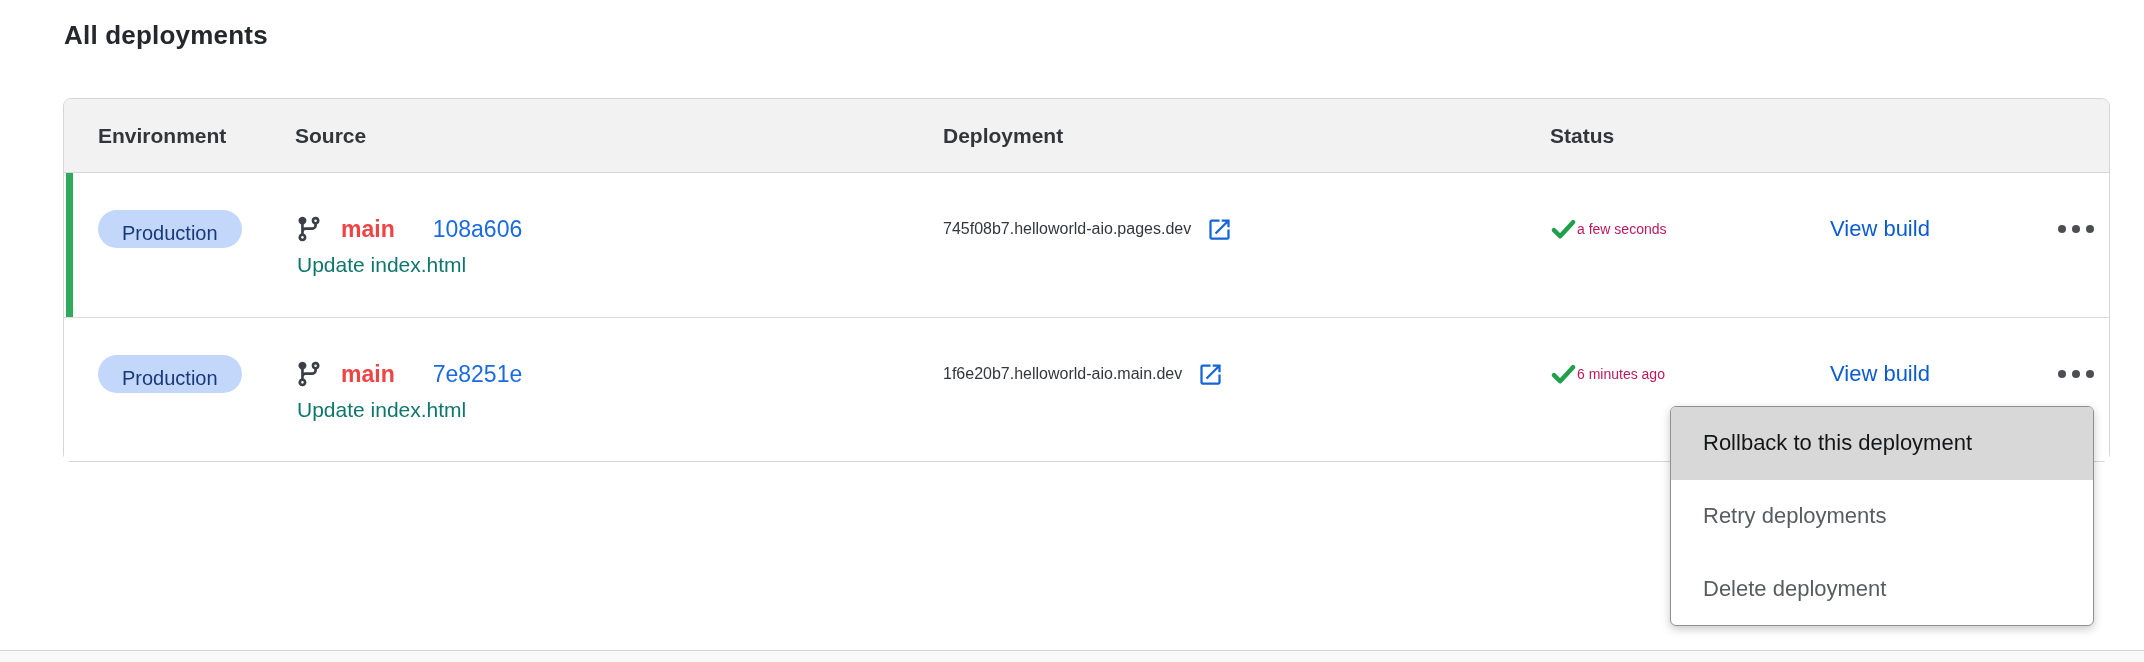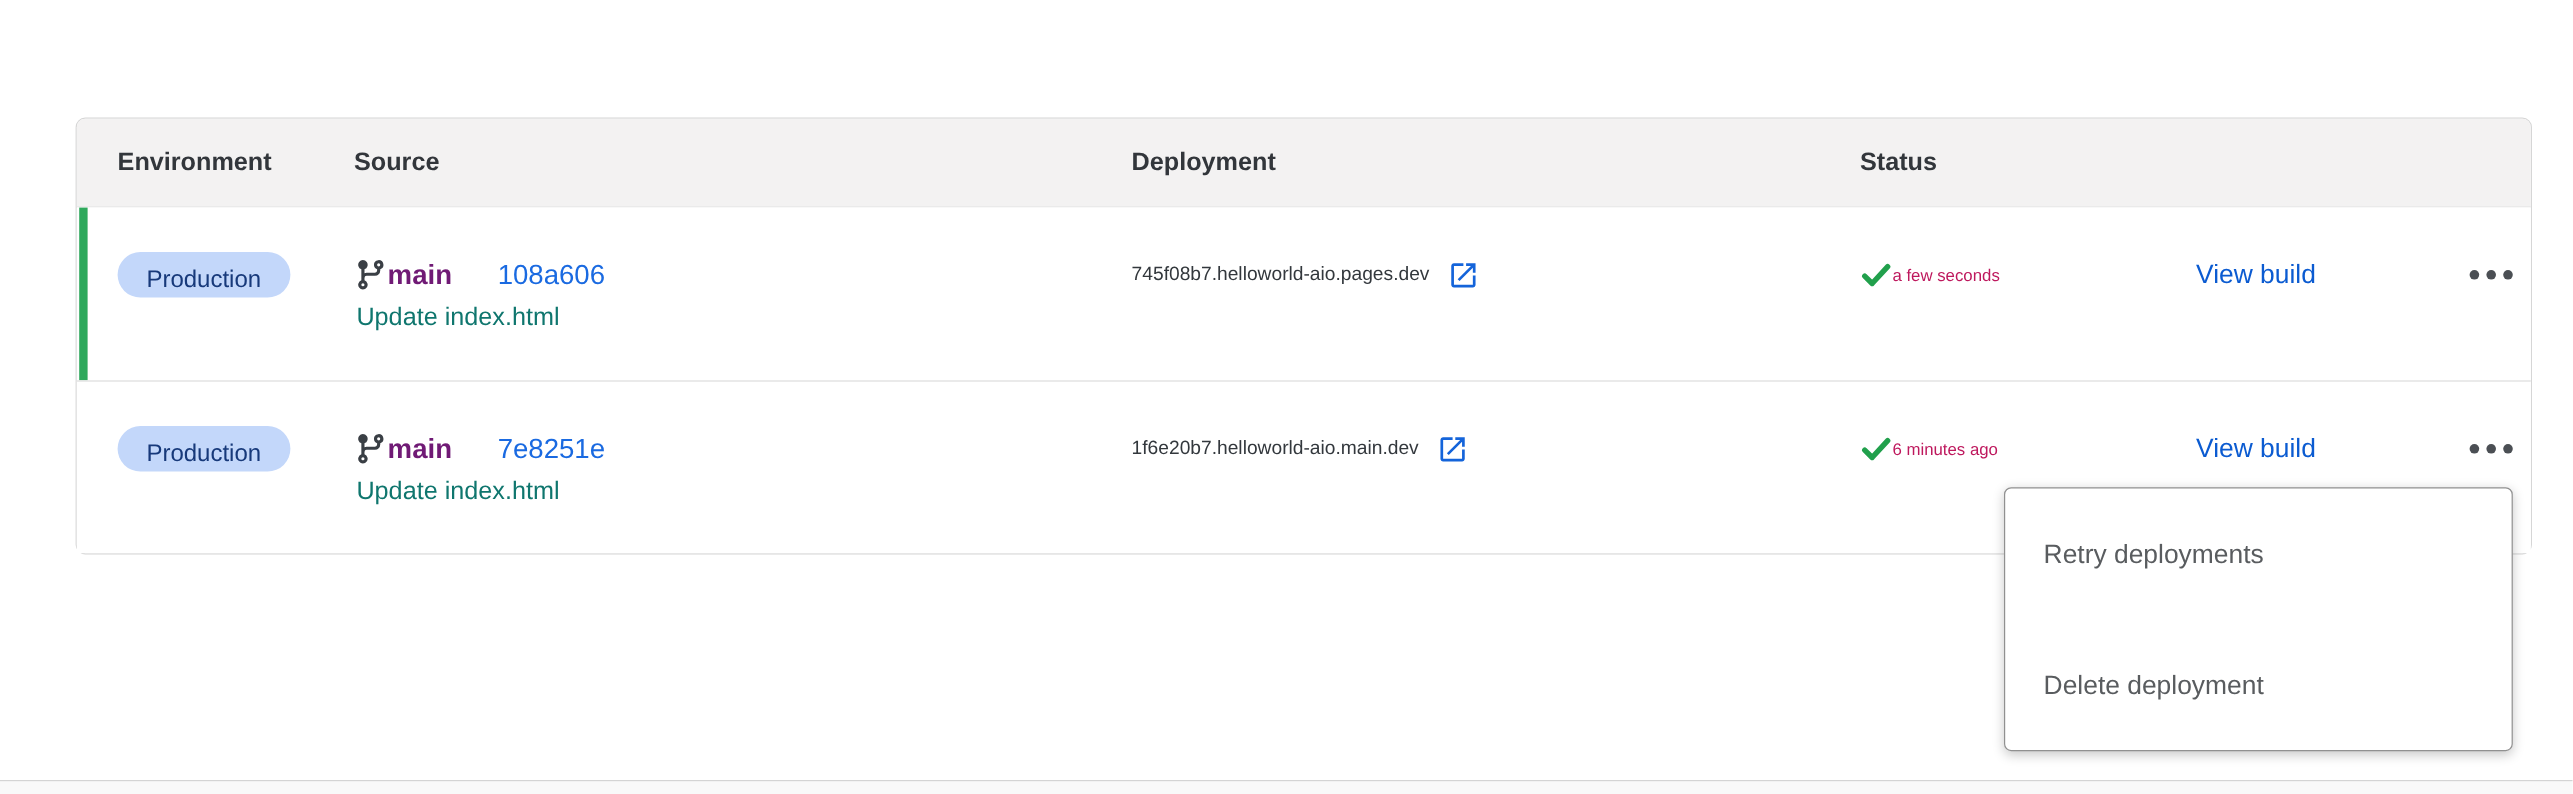--- a/index.html
+++ b/index.html
@@ -87,23 +87,24 @@
     position: absolute;
     left: 0;
     top: 36px;
     height: 40px;
     display: flex;
     align-items: center;
     white-space: nowrap;
   }
   .branch-icon { width: 28px; height: 28px; flex: 0 0 auto; }
   .branch-name {
+    margin-left: 18px;
     font-size: 23px;
     font-weight: 700;
-    color: #701a75;
+    color: #ef4444;
   }
   .commit-link {
     margin-left: 38px;
     font-size: 23px;
     color: var(--commit-blue, #1a6ae1);
     text-decoration: none;
     cursor: pointer;
   }
   .commit-message {
     position: absolute;
@@ -218,20 +219,21 @@
     height: 12px;
     background: #f9f9f9;
     border-top: 1px solid #d4d4d4;
   }
 </style>
 </head>
 <body>
 
 <div class="page">
 
+  <h1 class="page-title">All deployments</h1>
 
   <div class="deploy-table">
 
     <div class="table-header">
       <div class="th th-environment">Environment</div>
       <div class="th th-source">Source</div>
       <div class="th th-deployment">Deployment</div>
       <div class="th th-status">Status</div>
     </div>
 
@@ -310,19 +312,20 @@
       <button class="ellipsis-btn" aria-label="deployment actions">
         <span class="dot"></span>
           <span class="dot"></span>
           <span class="dot"></span>
       </button>
     </div>
 
   </div>
 
   <div class="context-menu">
+    <div class="menu-item highlighted">Rollback to this deployment</div>
     <div class="menu-item">Retry deployments</div>
     <div class="menu-item">Delete deployment</div>
   </div>
 
   <div class="bottom-divider"></div>
 
 </div>
 
 </body></html>

